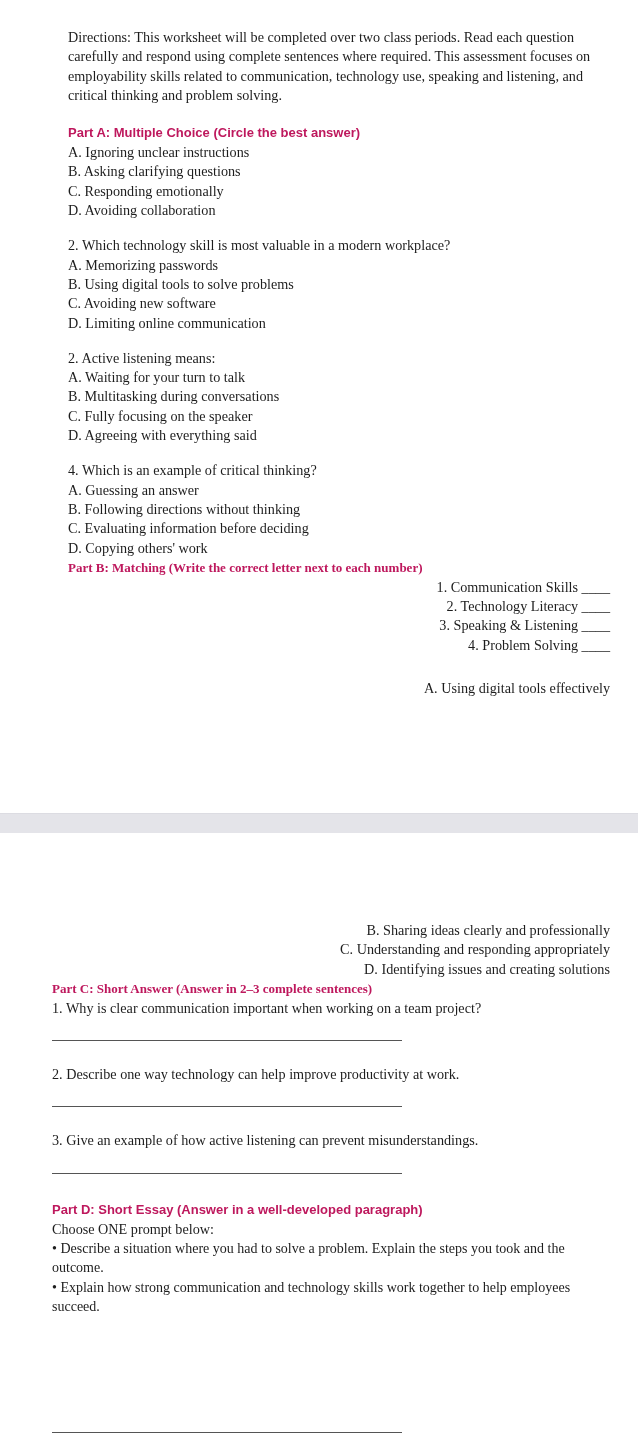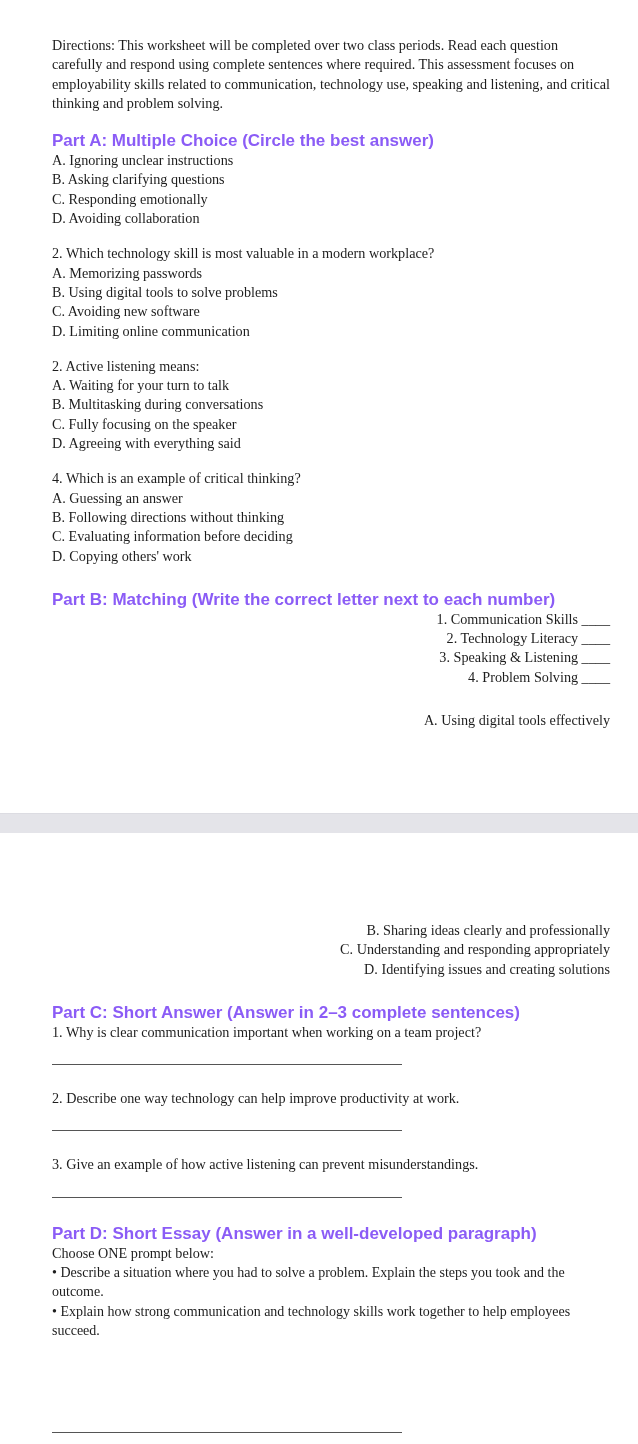--- a/index.html
+++ b/index.html
@@ -18,23 +18,23 @@
   }
 
   .page {
     position: absolute;
     left: 0;
     width: 638px;
     background: #ffffff;
     box-sizing: border-box;
   }
   .page-one {
-    top: 16px;
+    top: 8px;
     height: 768px;
-    padding: 0 28px 0 52px;
+    padding: 0 28px 0 68px;
   }
   .page-gap {
     position: absolute;
     left: 0;
     top: 813px;
     width: 638px;
     height: 20px;
     background: #e4e4e9;
     border-top: 1px solid #dcdce2;
     border-bottom: 1px solid #fbfbfc;
@@ -51,27 +51,27 @@
     margin: 0;
     text-align: left;
   }
   .directions {
     padding-top: 20px;
   }
 
   .section-heading {
     font-family: "Liberation Sans", "DejaVu Sans", sans-serif;
     font-weight: bold;
-    font-size: 17px;
+    font-size: 13px;
     line-height: 20px;
-    color: #8b5cf6;
+    color: #be185d;
     margin: 0;
   }
   .sp-before-heading { margin-top: 18px; }
-  .sp-before-heading-sm { margin-top: 24px; }
+  .sp-before-heading-sm { margin-top: 0; font-family: Liberation Serif, serif; }
 
   .q-line {
     font-size: 14.2px;
     line-height: 19.3px;
     margin: 0;
     white-space: nowrap;
   }
   .q-block { margin-top: 16px; }
 
   .match-line {

